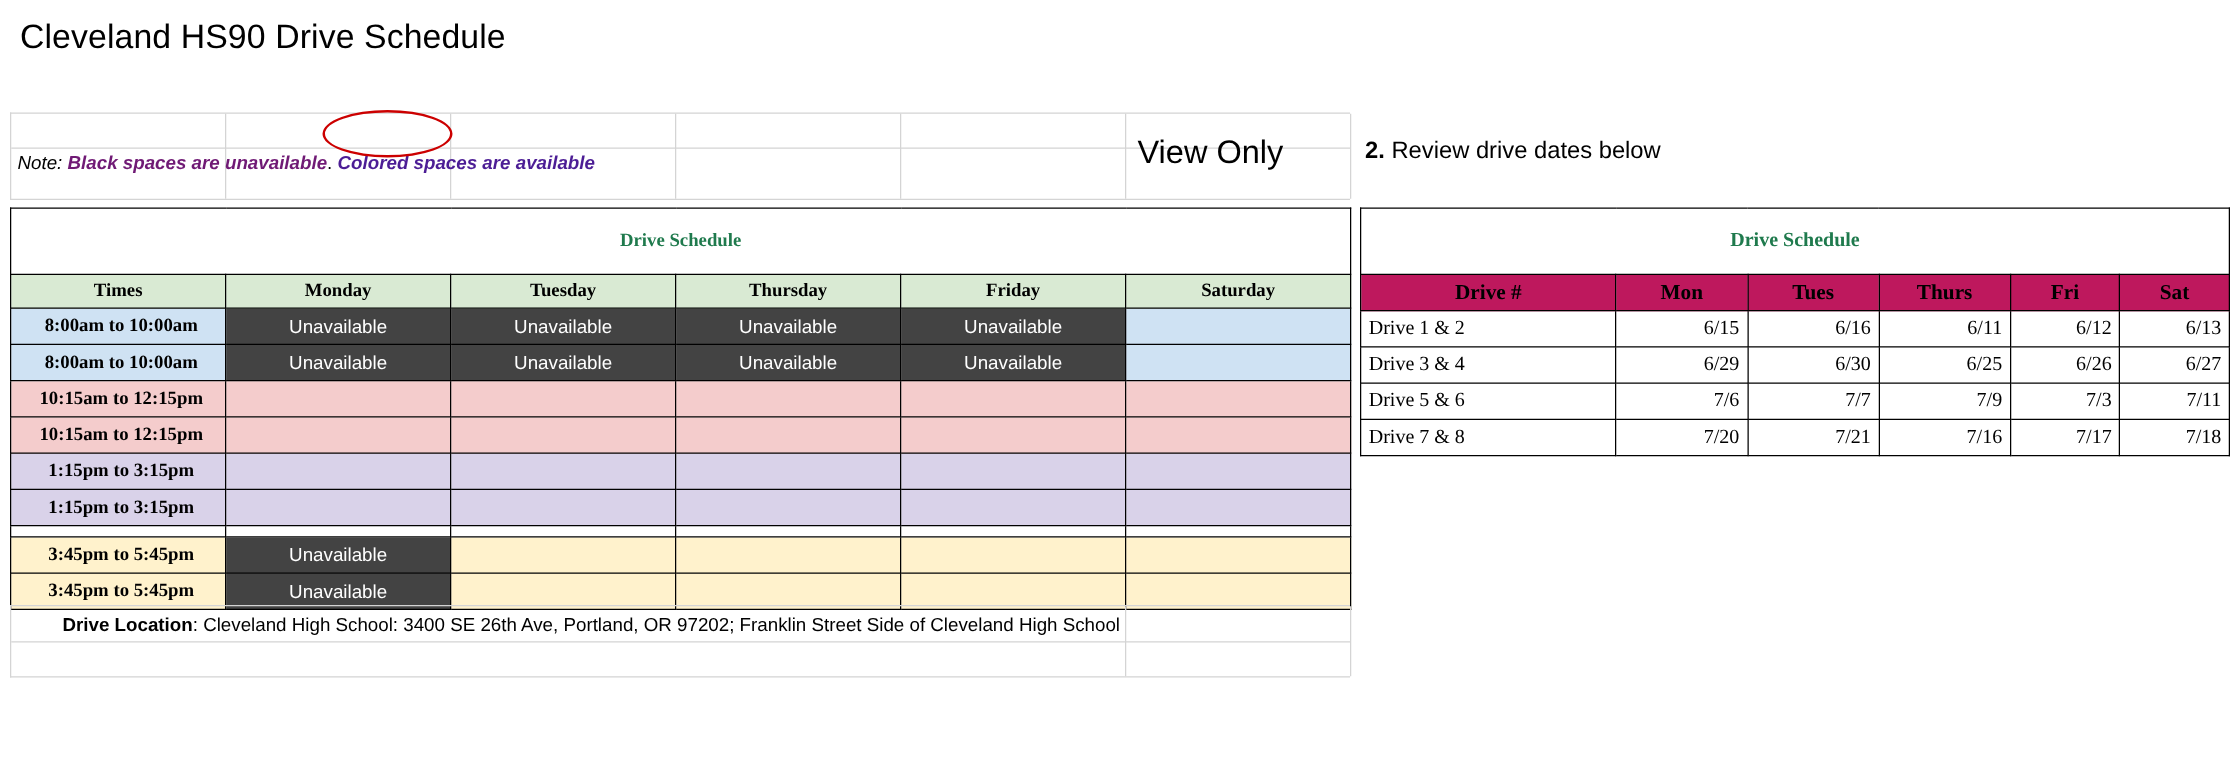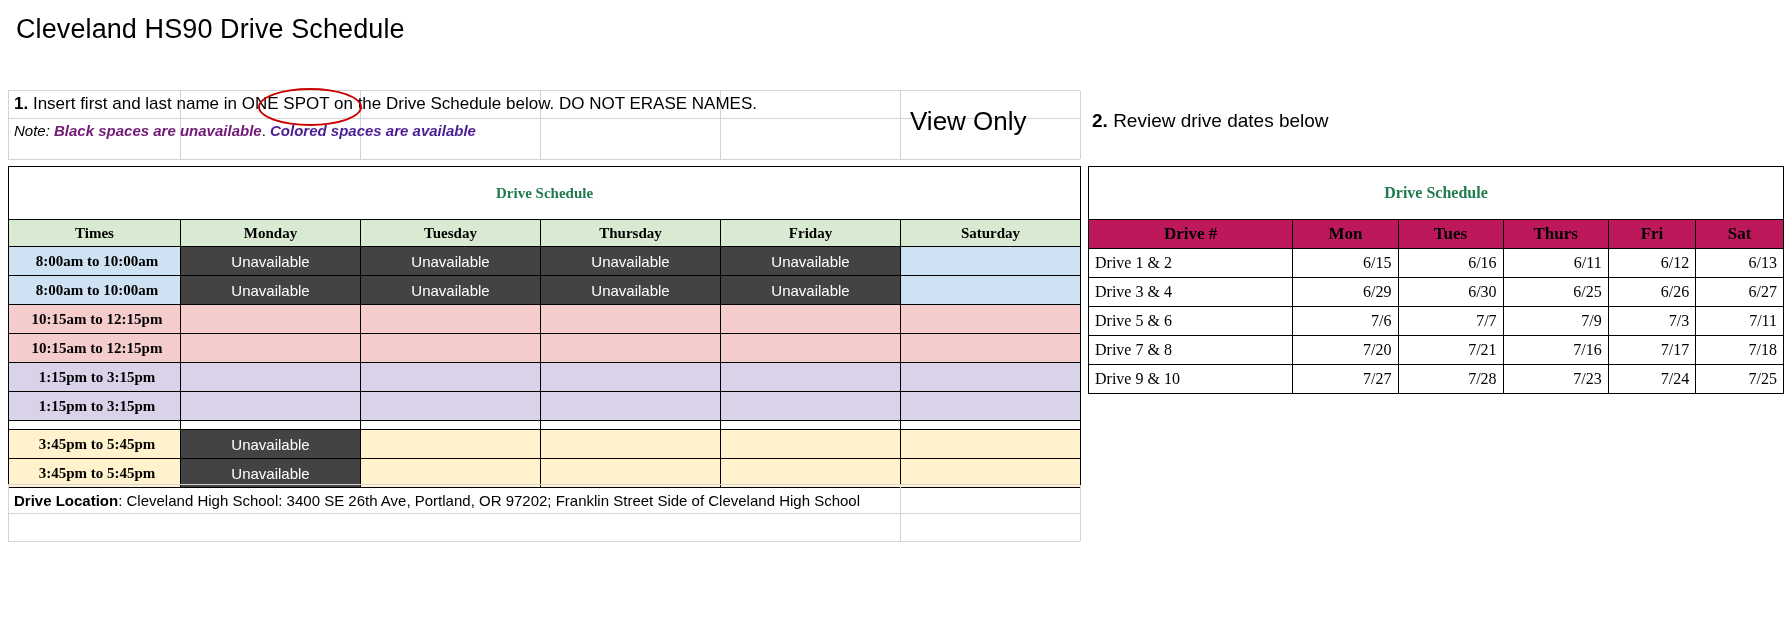--- a/index.html
+++ b/index.html
@@ -213,43 +213,40 @@
     border-left: 1px solid #d4d4d4;
     box-sizing: border-box;
   }
   .foot-line {
     position: absolute;
     left: 6px;
     font-size: 15px;
     white-space: nowrap;
   }
   .foot-line b { font-weight: bold; }
-  .foot1 { top: 8px; }
+  .foot1 { top: 8px; margin-left: 36px; }
   .foot2 { top: 36px; }
 </style>
 </head>
 <body>
 
 <div id="page-title">Cleveland HS90 Drive Schedule</div>
 
 <div class="instr-wrap">
   <div class="instr-grid">
     <div class="vline" style="left:171px;"></div>
     <div class="vline" style="left:351px;"></div>
     <div class="vline" style="left:531px;"></div>
     <div class="vline" style="left:711px;"></div>
     <div class="vline" style="left:891px;"></div>
     <div class="vline" style="left:1071px;"></div>
     <div class="hline" style="top:27px; left:711px; right:0;"></div>
     <div class="hline" style="top:27px; left:0; width:711px;"></div>
   </div>
 
-  <div class="instr-line1">
-    <b>1.</b><span> Insert first and last name in </span><span>ONE SPOT</span><span> on the Drive Schedule below. DO NOT ERASE NAMES.</span>
-  </div>
 
   <div class="instr-line2">
     <span class="instr-note-label">Note:</span><span class="instr-black"> Black spaces are unavailable</span><span>.</span><span class="instr-colored"> Colored spaces are available</span>
   </div>
 </div>
 
 <div class="ellipse-highlight"></div>
 
 <div class="view-only">View Only</div>
 
@@ -399,28 +396,20 @@
         <td class="date-val">7/11</td>
       </tr>
       <tr>
         <td class="drive-label">Drive 7 &amp; 8</td>
         <td class="date-val">7/20</td>
         <td class="date-val">7/21</td>
         <td class="date-val">7/16</td>
         <td class="date-val">7/17</td>
         <td class="date-val">7/18</td>
       </tr>
-      <tr>
-        <td class="drive-label">Drive 9 &amp; 10</td>
-        <td class="date-val">7/27</td>
-        <td class="date-val">7/28</td>
-        <td class="date-val">7/23</td>
-        <td class="date-val">7/24</td>
-        <td class="date-val">7/25</td>
-      </tr>
     </tbody>
 </table>
 
 <div class="footer-wrap">
   <div class="footer-grid">
     <div class="vline" style="left:891px;"></div>
     <div class="vline" style="left:1071px;"></div>
     <div class="hline" style="top:28px;"></div>
   </div>
   <div class="foot-line foot1">

